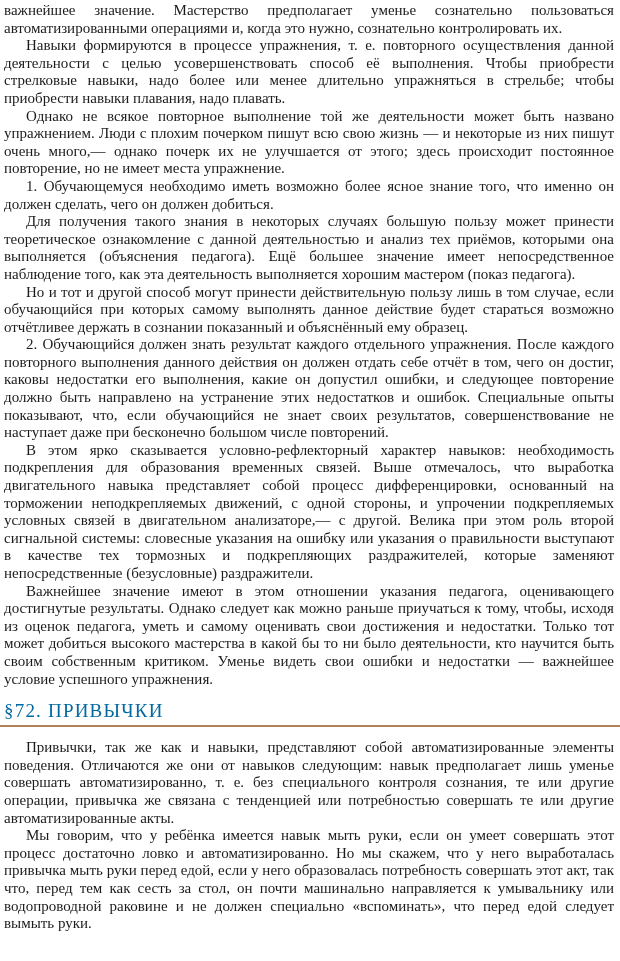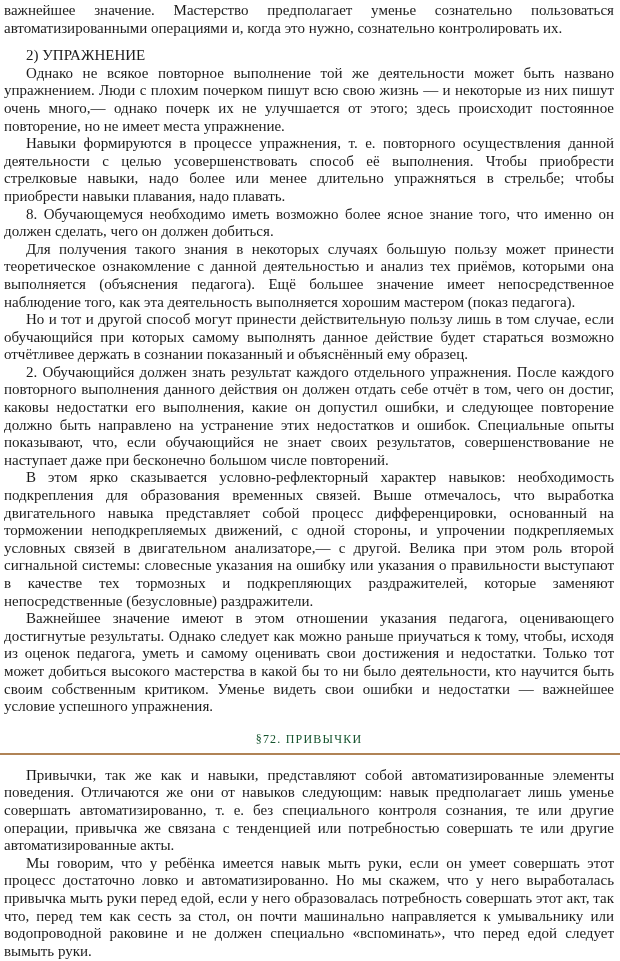--- a/index.html
+++ b/index.html
@@ -30,49 +30,47 @@
   .page p.no-indent {
     text-indent: 0;
   }
   .subsection-heading {
     margin-top: 10px !important;
   }
   .section-block {
     margin-top: 13px;
   }
   .section-title {
-    text-align: center;
     text-indent: 0 !important;
-    color: #14532d;
-    font-size: 12px;
+    color: #0369a1;
+    font-size: 19px;
     letter-spacing: 1.2px;
     line-height: 20px;
   }
   .section-rule {
     border: 0;
     border-top: 2px solid #b08356;
     margin: 4px -6px 0 -4px;
     height: 0;
   }
   .section-body-start {
     margin-top: 12px !important;
   }
 </style>
 </head>
 <body>
 
 <div class="page">
 
   <p class="no-indent">важнейшее значение. Мастерство предполагает уменье сознательно пользоваться автоматизированными операциями и, когда это нужно, сознательно контролировать их.</p>
 
-  <p class="subsection-heading">2) УПРАЖНЕНИЕ</p>
 
+  <p>Навыки формируются в процессе упражнения, т. е. повторного осуществления данной деятельности с целью усовершенствовать способ её выполнения. Чтобы приобрести стрелковые навыки, надо более или менее длительно упражняться в стрельбе; чтобы приобрести навыки плавания, надо плавать.</p>
   <p>Однако не всякое повторное выполнение той же деятельности может быть названо упражнением. Люди с плохим почерком пишут всю свою жизнь — и некоторые из них пишут очень много,— однако почерк их не улучшается от этого; здесь происходит постоянное повторение, но не имеет места упражнение.</p>
-  <p>Навыки формируются в процессе упражнения, т. е. повторного осуществления данной деятельности с целью усовершенствовать способ её выполнения. Чтобы приобрести стрелковые навыки, надо более или менее длительно упражняться в стрельбе; чтобы приобрести навыки плавания, надо плавать.</p>
-  <p>8. Обучающемуся необходимо иметь возможно более ясное знание того, что именно он должен сделать, чего он должен добиться.</p>
+  <p>1. Обучающемуся необходимо иметь возможно более ясное знание того, что именно он должен сделать, чего он должен добиться.</p>
   <p>Для получения такого знания в некоторых случаях большую пользу может принести теоретическое ознакомление с данной деятельностью и анализ тех приёмов, которыми она выполняется (объяснения педагога). Ещё большее значение имеет непосредственное наблюдение того, как эта деятельность выполняется хорошим мастером (показ педагога).</p>
   <p>Но и тот и другой способ могут принести действительную пользу лишь в том случае, если обучающийся при которых самому выполнять данное действие будет стараться возможно отчётливее держать в сознании показанный и объяснённый ему образец.</p>
   <p>2. Обучающийся должен знать результат каждого отдельного упражнения. После каждого повторного выполнения данного действия он должен отдать себе отчёт в том, чего он достиг, каковы недостатки его выполнения, какие он допустил ошибки, и следующее повторение должно быть направлено на устранение этих недостатков и ошибок. Специальные опыты показывают, что, если обучающийся не знает своих результатов, совершенствование не наступает даже при бесконечно большом числе повторений.</p>
   <p>В этом ярко сказывается условно-рефлекторный характер навыков: необходимость подкрепления для образования временных связей. Выше отмечалось, что выработка двигательного навыка представляет собой процесс дифференцировки, основанный на торможении неподкрепляемых движений, с одной стороны, и упрочении подкрепляемых условных связей в двигательном анализаторе,— с другой. Велика при этом роль второй сигнальной системы: словесные указания на ошибку или указания о правильности выступают в качестве тех тормозных и подкрепляющих раздражителей, которые заменяют непосредственные (безусловные) раздражители.</p>
   <p>Важнейшее значение имеют в этом отношении указания педагога, оценивающего достигнутые результаты. Однако следует как можно раньше приучаться к тому, чтобы, исходя из оценок педагога, уметь и самому оценивать свои достижения и недостатки. Только тот может добиться высокого мастерства в какой бы то ни было деятельности, кто научится быть своим собственным критиком. Уменье видеть свои ошибки и недостатки — важнейшее условие успешного упражнения.</p>
 
   <div class="section-block">
     <p class="section-title">§72. ПРИВЫЧКИ</p>
     <hr class="section-rule">
   </div>

